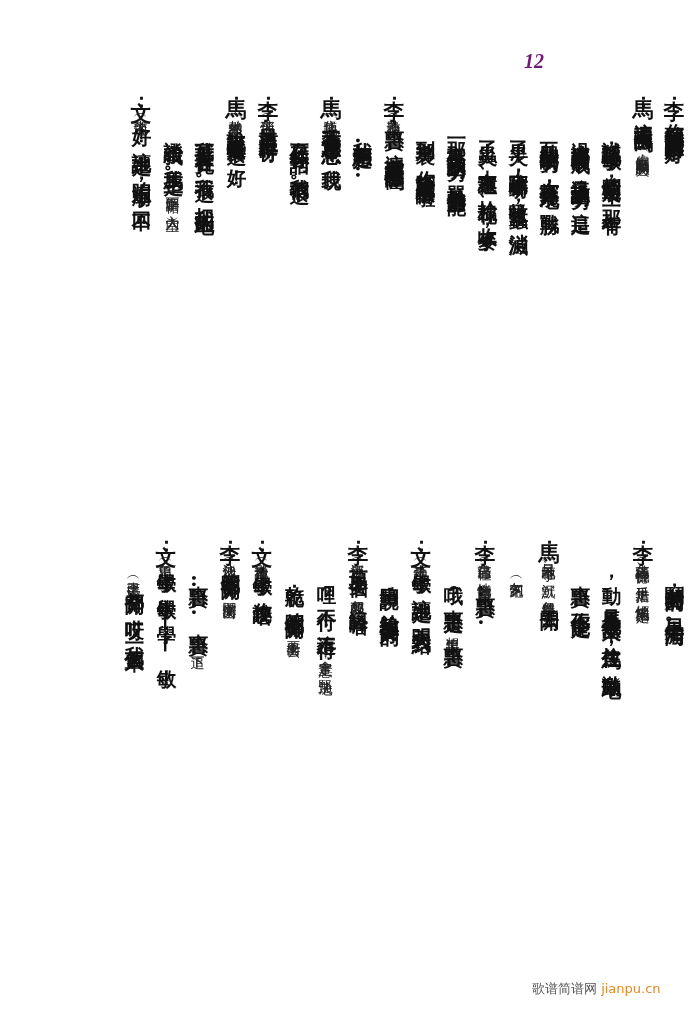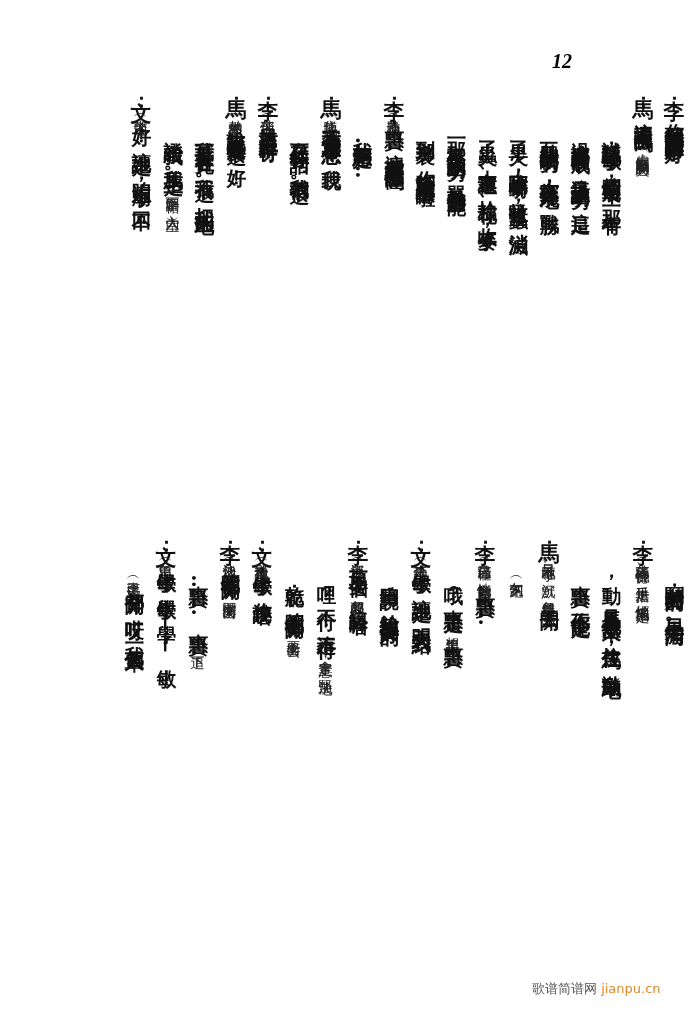--- a/index.html
+++ b/index.html
@@ -1,22 +1,22 @@
 <!DOCTYPE html>
 <html><head>
 <meta charset="utf-8">
 <style>
   html, body { margin:0; padding:0; }
   body {
     width:690px; height:1012px; background:#ffffff; position:relative; overflow:hidden;
     font-family:"DejaVu Serif", "Liberation Serif", serif; color:#111;
   }
   .page-num {
-    position:absolute; left:552px; top:50px; font-style:italic; font-weight:bold;
-    font-size:20px; font-family:"Liberation Serif", serif; color:#000000;
+    position:absolute; left:524px; top:50px; font-style:italic; font-weight:bold;
+    font-size:20px; font-family:"Liberation Serif", serif; color:#701a75;
   }
   .half { position:absolute; left:50px; width:640px; }
   .half.top { top:84px; height:430px; }
   .half.bottom { top:528px; height:430px; }
   .cols {
     position:absolute; right:0; top:0; height:100%;
     writing-mode:vertical-rl; direction:ltr;
   }
   .line {
     display:block; font-size:19.5px; line-height:31px; letter-spacing:2.2px;

